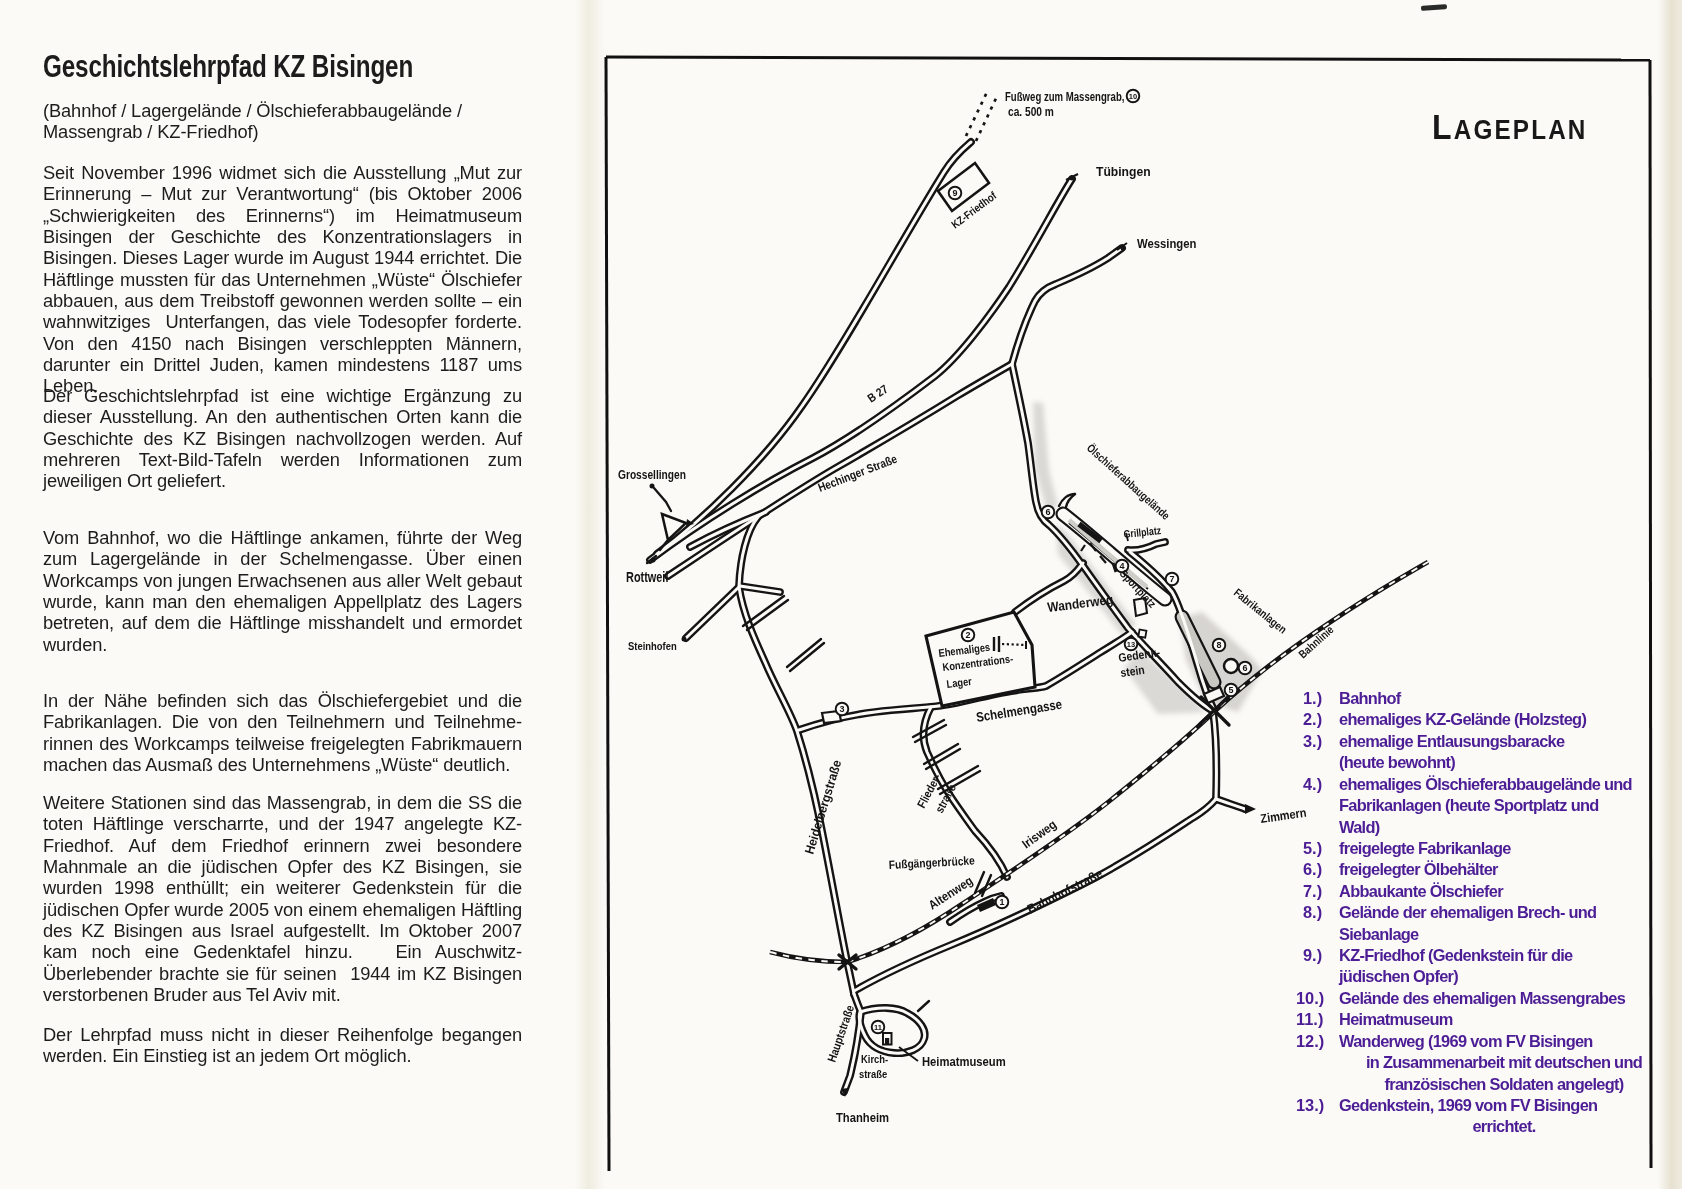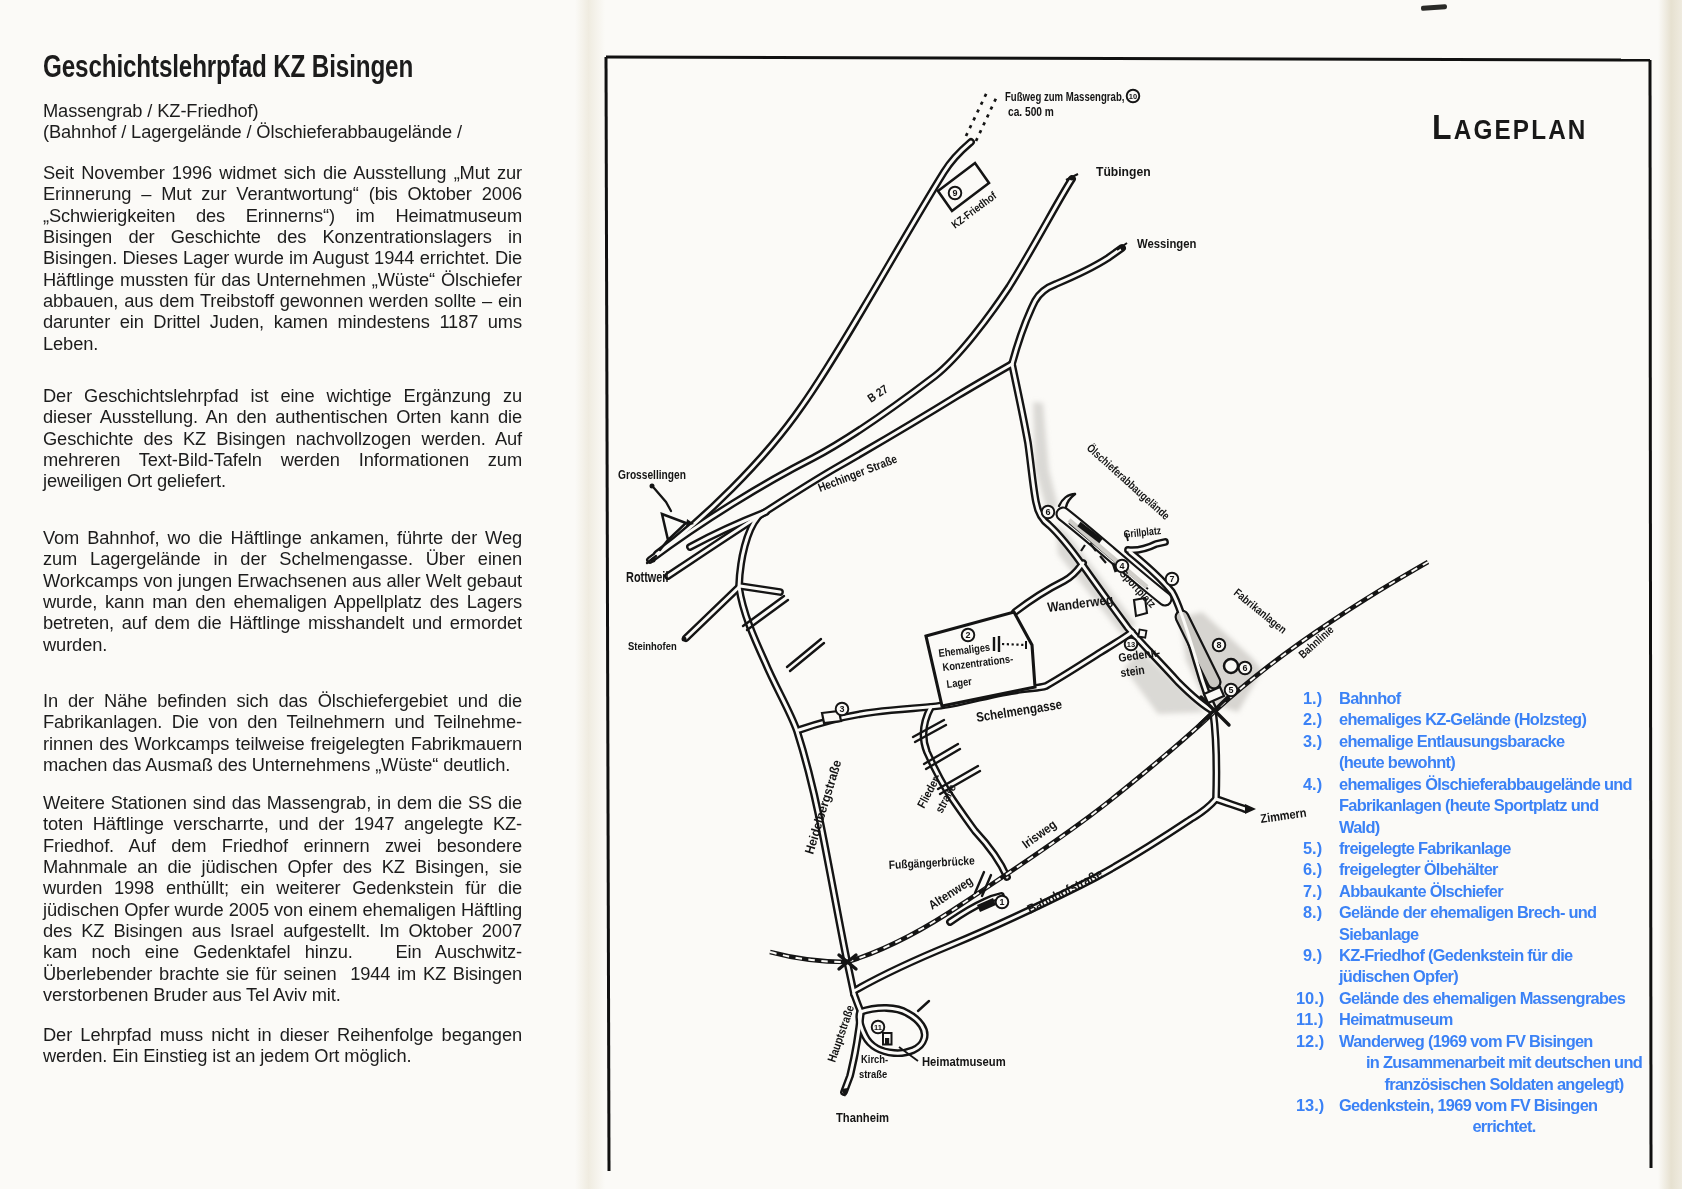--- a/index.html
+++ b/index.html
@@ -7,21 +7,21 @@
   body{width:1682px;height:1189px;position:relative;background:#fbfaf7;overflow:hidden;
        font-family:"Liberation Sans", sans-serif;color:#1c1c1c;}
   #leftcol{position:absolute;left:43px;top:0;width:479px;}
   .h1{position:absolute;left:0;font-weight:bold;font-size:31.5px;letter-spacing:-0.2px;white-space:nowrap;transform:scaleX(0.77);transform-origin:left top;}
   .para{position:absolute;left:0;width:479px;font-size:18.3px;line-height:21.35px;letter-spacing:-0.12px;}
   .j{text-align:justify;text-align-last:justify;}
   .l{text-align:left;}
   .para div{height:21.35px;overflow:visible;white-space:nowrap;}
   .para div.j{white-space:normal;}
   #legend{position:absolute;left:1296px;top:688px;width:370px;font-weight:bold;
-          font-size:16.4px;line-height:21.42px;letter-spacing:-0.7px;color:#3b82f6;}
+          font-size:16.4px;line-height:21.42px;letter-spacing:-0.7px;color:#4c1d95;}
   .li{white-space:nowrap;}
   .num{display:inline-block;width:43px;letter-spacing:0;}
   .num.s{padding-left:7px;width:36px;}
   .cont{padding-left:43px;}
   .cont2{padding-left:46px;text-align:center;}
   #rightstrip{position:absolute;right:0;top:0;width:24px;height:1189px;
       background:linear-gradient(90deg, rgba(233,228,212,0) 0%, rgba(228,222,204,0.9) 55%, rgba(238,234,222,0.95) 100%);}
   #foldband{position:absolute;left:575px;top:0;width:30px;height:1189px;
       background:linear-gradient(90deg, rgba(232,227,211,0) 0%, rgba(230,224,206,0.55) 45%, rgba(235,231,217,0) 100%);}
   #speck{position:absolute;left:1421px;top:5px;width:26px;height:5px;background:#2a2a28;transform:rotate(-4deg);border-radius:2px;}
@@ -29,32 +29,34 @@
 </head>
 <body>
 <div id="foldband"></div>
 <div id="rightstrip"></div>
 <div id="speck"></div>
 
 <div id="leftcol">
   <div class="h1" style="top:48px;">Geschichtslehrpfad KZ Bisingen</div>
 
   <div class="para" style="top:100px;">
+    <div class="l">(Bahnhof / Lagergelände / Ölschieferabbaugelände /</div>
     <div class="l">Massengrab / KZ-Friedhof)</div>
-    <div class="l">(Bahnhof / Lagergelände / Ölschieferabbaugelände /</div>
   </div>
 
   <div class="para" style="top:162px;">
     <div class="j">Seit November 1996 widmet sich die Ausstellung „Mut zur</div>
     <div class="j">Erinnerung – Mut zur Verantwortung“ (bis Oktober 2006</div>
     <div class="j">„Schwierigkeiten des Erinnerns“) im Heimatmuseum</div>
     <div class="j">Bisingen der Geschichte des Konzentrationslagers in</div>
     <div class="j">Bisingen. Dieses Lager wurde im August 1944 errichtet. Die</div>
     <div class="j">Häftlinge mussten für das Unternehmen „Wüste“ Ölschiefer</div>
     <div class="j">abbauen, aus dem Treibstoff gewonnen werden sollte – ein</div>
+    <div class="j">wahnwitziges&nbsp; Unterfangen, das viele Todesopfer forderte.</div>
+    <div class="j">Von den 4150 nach Bisingen verschleppten Männern,</div>
     <div class="j">darunter ein Drittel Juden, kamen mindestens 1187 ums</div>
     <div class="l">Leben.</div>
   </div>
 
   <div class="para" style="top:385px;">
     <div class="j">Der Geschichtslehrpfad ist eine wichtige Ergänzung zu</div>
     <div class="j">dieser Ausstellung. An den authentischen Orten kann die</div>
     <div class="j">Geschichte des KZ Bisingen nachvollzogen werden. Auf</div>
     <div class="j">mehreren Text-Bild-Tafeln werden Informationen zum</div>
     <div class="l">jeweiligen Ort geliefert.</div>

